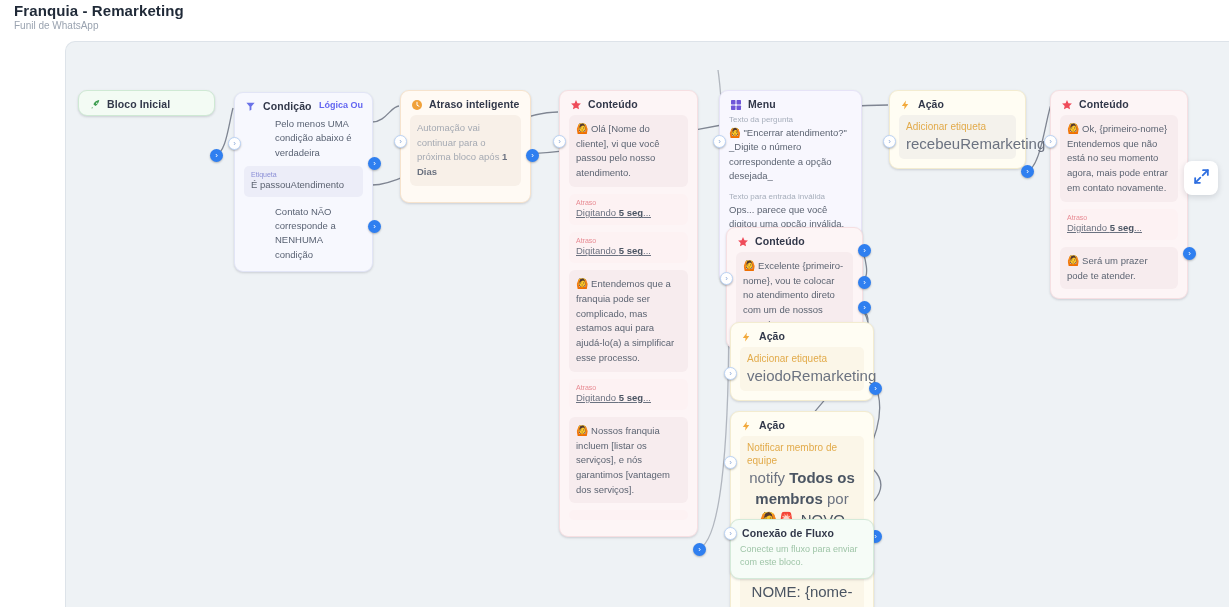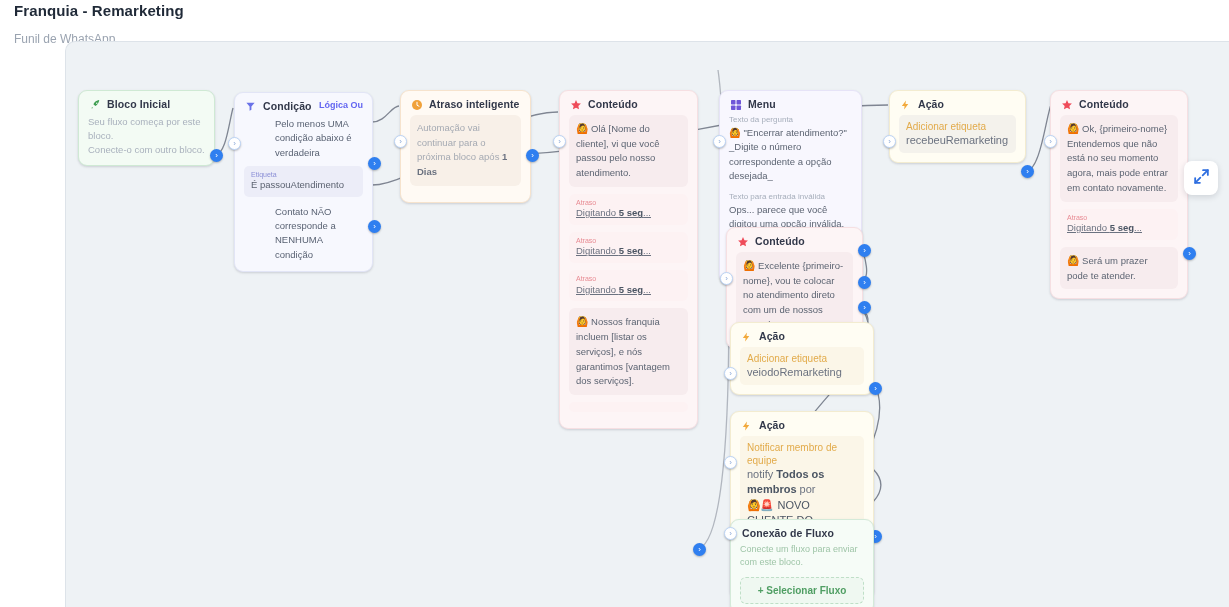--- a/index.html
+++ b/index.html
@@ -9,21 +9,21 @@
     font-family: "Liberation Sans", sans-serif;
     overflow: hidden;
   }
   .page { position: relative; width: 1229px; height: 509px; background:#ffffff; }
 
   
   .header { position:absolute; left:14px; top:2px; }
   .header-title {
     font-size: 15px; font-weight: 700; color:#1f2937; letter-spacing:0.1px;
   }
-  .header-sub { font-size: 12px; color:#9aa3b0; margin-top:13px; }
+  .header-sub { font-size: 10px; color:#9aa3b0; margin-top:1px; }
 
   
   .canvas {
     position:absolute; left:65px; top:41px; width:1164px; height:566px;
     background:#eef2f5; border:1px solid #dde3e9; border-top-left-radius:10px;
     border-right:none; border-bottom:none;
     overflow:hidden;
   }
 
   
@@ -78,21 +78,21 @@
   .chip-val { font-size:9.5px; color:#5b6270; line-height:1.35; }
 
   
   .field { margin-bottom:9px; }
   .field-lab { font-size:8px; color:#a6aebb; margin-bottom:2px; }
   .field-val { font-size:9.5px; line-height:1.5; color:#5c6472; }
 
   
   .tagbox { background:#fbf6e8; border-radius:5px; padding:5px 7px; }
   .tagbox-lab { font-size:10px; color:#e2ab4b; line-height:1.3; }
-  .tagbox-val { font-size:11px; color:#6b7280; line-height:1.4; }
+  .tagbox-val { font-size:15px; color:#6b7280; line-height:1.4;text-align:center; }
   .tagbox-val b { font-weight:700; color:#4b5563; }
 
   
   .fc-desc { font-size:9px; line-height:1.45; color:#9fc5a8; }
   .fc-btn {
     margin-top:8px; background:#eff8f1; border:1px dashed #bfdfc7; border-radius:6px;
     text-align:center; padding:7px 0; font-size:10px; font-weight:700; color:#4f9e63;
     cursor:pointer;
   }
 
@@ -156,24 +156,20 @@
     <div class="node n-start" style="left:12px; top:48px; width:137px;">
       <div class="node-head">
         <span class="ico">
           <svg width="12" height="12" viewBox="0 0 24 24">
               <path d="M5 19l3-1-2-2-1 3zM13.5 4.5c3-2 7-2.5 7-2.5s-.5 4-2.5 7c-1.3 2-3.3 3.8-5.3 5.2l-3.9-3.9C10.1 8.3 11.6 5.9 13.5 4.5z" fill="#3f9f52"></path>
               <circle cx="15.5" cy="8.5" r="1.5" fill="#eaf7ec"></circle>
             </svg>
         </span>
         <span class="node-title">Bloco Inicial</span>
       </div>
-      <div class="node-body">
-        <div class="muted">Seu fluxo começa por este bloco.</div>
-        <div class="muted">Conecte-o com outro bloco.</div>
-      </div>
       <div class="h" style="left:131px; top:58px;">›</div>
     </div>
 
     <div class="node n-cond" style="left:168px; top:50px; width:139px;">
       <div class="node-head">
         <span class="ico">
           <svg width="11" height="11" viewBox="0 0 24 24">
               <path d="M3 4h18l-7 8v7l-4 2v-9L3 4z" fill="#6a72e8"></path>
             </svg>
         </span>
@@ -227,20 +223,24 @@
           <span class="emo">🙆</span>
           <span>Olá [Nome do cliente], vi que você passou pelo nosso atendimento.</span>
         </div>
         <div class="delay">
           <div class="delay-lab">Atraso</div>
           <div class="delay-val"><span>Digitando </span><b>5 seg</b><span>...</span></div>
         </div>
         <div class="delay">
           <div class="delay-lab">Atraso</div>
           <div class="delay-val"><span>Digitando </span><b>5 seg</b><span>...</span></div>
+        </div>
+        <div class="bubble">
+          <span class="emo">🙆</span>
+          <span>Entendemos que a franquia pode ser complicado, mas estamos aqui para ajudá-lo(a) a simplificar esse processo.</span>
         </div>
         <div class="delay">
           <div class="delay-lab">Atraso</div>
           <div class="delay-val"><span>Digitando </span><b>5 seg</b><span>...</span></div>
         </div>
         <div class="bubble">
           <span class="emo">🙆</span>
           <span>Nossos franquia incluem [listar os serviços], e nós garantimos [vantagem dos serviços].</span>
         </div>
         <div class="delay">
@@ -338,21 +338,20 @@
       <div class="h in" style="left:-7px; top:44px;">›</div>
       <div class="h" style="left:138px; top:118px;">›</div>
     </div>
 
     <div class="node n-flowconn" style="left:664px; top:477px; width:144px;">
       <div class="node-head">
         <span class="node-title" style="padding-left:2px;">Conexão de Fluxo</span>
       </div>
       <div class="node-body">
         <div class="fc-desc">Conecte um fluxo para enviar com este bloco.</div>
-        <div class="fc-btn">+ Selecionar Fluxo</div>
       </div>
       <div class="h in" style="left:-7px; top:7px;">›</div>
     </div>
 
     <div class="node n-action" style="left:823px; top:48px; width:137px;">
       <div class="node-head">
         <span class="ico">
           <svg width="11" height="12" viewBox="0 0 24 24">
               <path d="M13 2L4 14h6l-1 8 9-12h-6l1-8z" fill="#f2a93b"></path>
             </svg>

